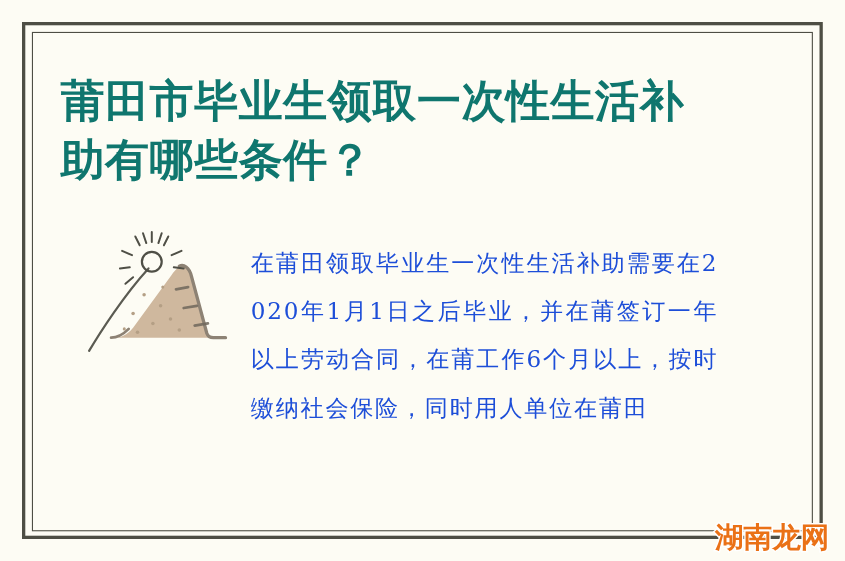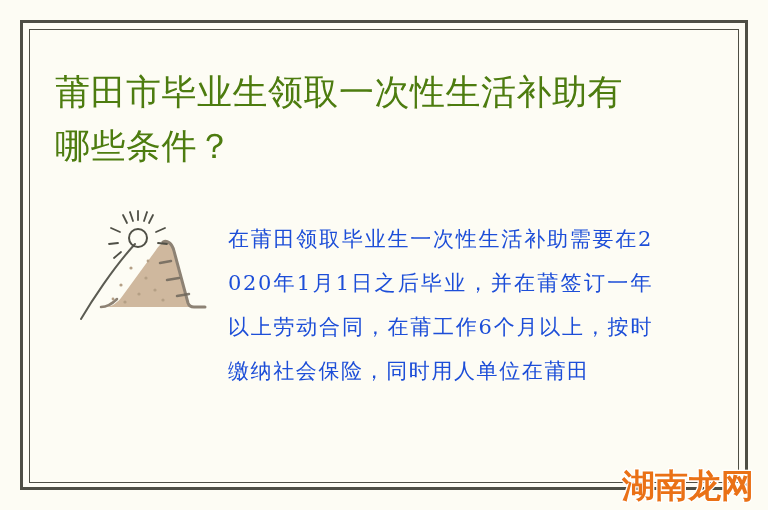--- a/index.html
+++ b/index.html
@@ -53,26 +53,26 @@
     height: 451px;
     overflow: hidden;
   }
 
   
   .title {
     position: absolute;
     left: 24px;
     top: 34px;
     width: 600px;
-    font-size: 35px;
+    font-size: 40px;
     line-height: 54px;
     letter-spacing: 0.5px;
-    color: #4d7c0f;
+    color: #0f766e;
     font-family: "DejaVu Sans", "Liberation Sans", sans-serif;
-    font-weight: 400;
+    font-weight: 700;
     white-space: pre-wrap;
   }
 
   
   .illustration {
     position: absolute;
     left: 24px;
     top: 175px;
     width: 160px;
     height: 120px;
@@ -92,21 +92,21 @@
     text-align: justify;
     white-space: pre-wrap;
     word-break: break-all;
   }
 
   
   .watermark {
     position: absolute;
     right: 14px;
     bottom: 8px;
-    font-size: 33px;
+    font-size: 26px;
     font-weight: bold;
     letter-spacing: 0px;
     color: #ea7116;
     font-family: "DejaVu Sans", "Liberation Sans", sans-serif;
     -webkit-text-stroke: 2.5px #ffffff;
     paint-order: stroke fill;
     line-height: 1;
   }
 </style>
 </head>

